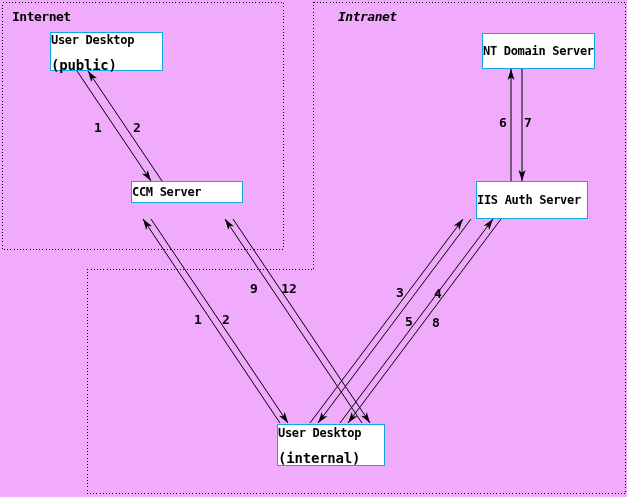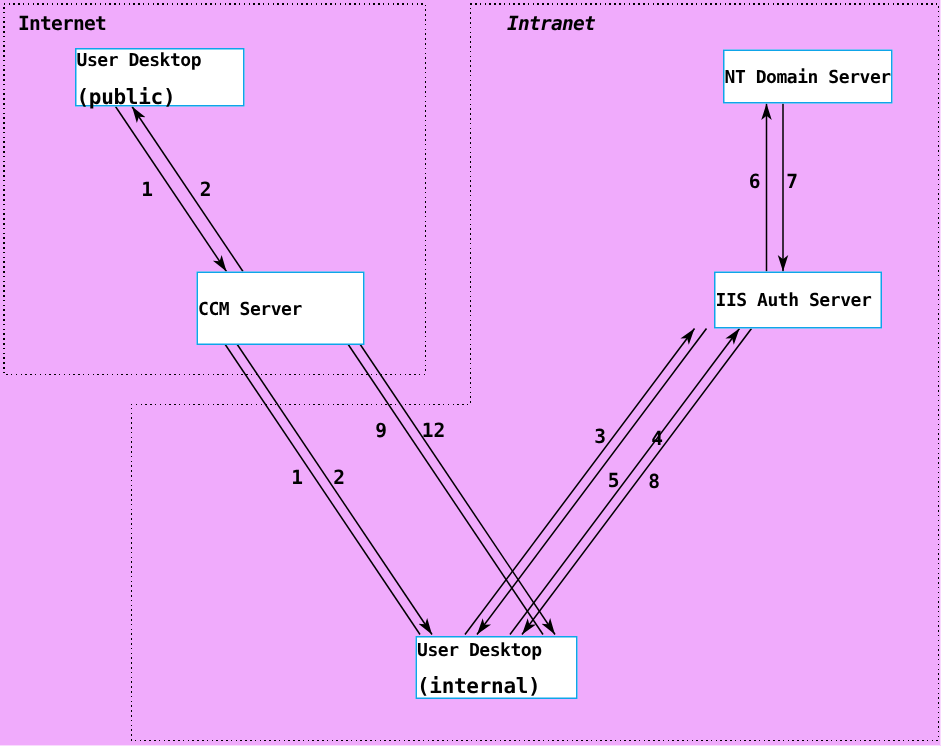--- a/index.html
+++ b/index.html
@@ -56,21 +56,21 @@
   </svg>
 
   <div class="zone-label" style="left: 12px; top: 9px;">Internet</div>
   <div class="zone-label" style="left: 338px; top: 9px; font-style: italic;">Intranet</div>
 
   <div class="node" style="left: 50px; top: 32px; width: 113px; height: 39px;">
     <div class="node-title">User Desktop</div>
     <div class="node-subtitle">(public)</div>
   </div>
 
-  <div class="node" style="left: 131px; top: 181px; width: 112px; height: 49px;">
+  <div class="node" style="left: 131px; top: 181px; width: 112px; height: 22px;">
     <div class="node-title">CCM Server</div>
 
   </div>
 
   <div class="node" style="left: 482px; top: 33px; width: 113px; height: 36px;">
     <div class="node-title">NT Domain Server</div>
 
   </div>
 
   <div class="node" style="left: 448px; top: 181px; width: 112px; height: 38px; margin-left: 28px;">

